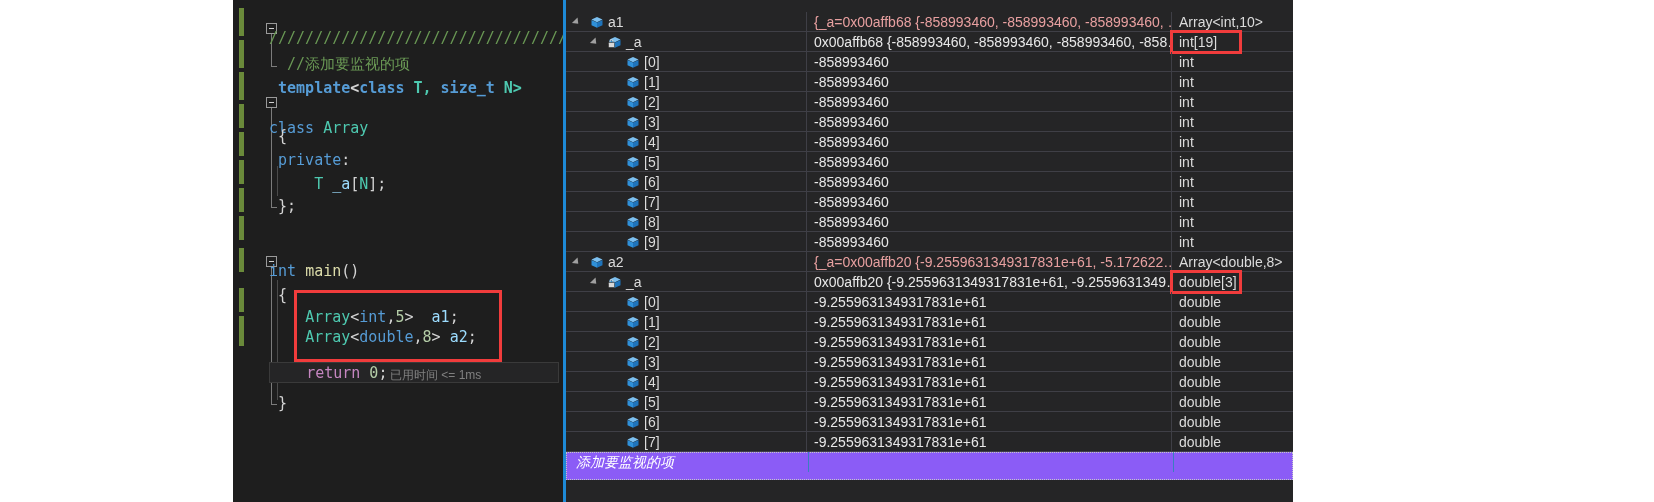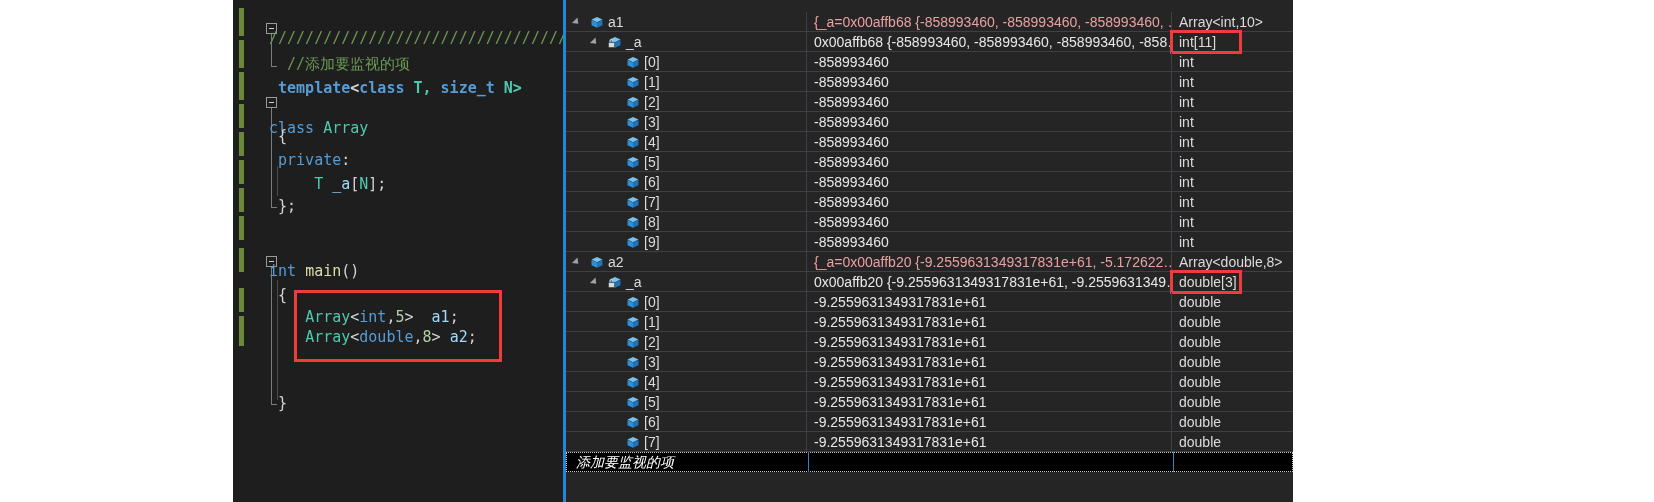--- a/index.html
+++ b/index.html
@@ -80,22 +80,22 @@
   .celltxt { position: absolute; top: 0; height: 20px; line-height: 20px; white-space: nowrap; }
   .val-ref { color: #e8a0a0; }
   .val-def { color: #e8e8e8; }
 
   .exp { position: absolute; top: 6px; width: 0; height: 0;
          border-left: 5px solid #a0a0a0; border-top: 4px solid transparent; border-bottom: 4px solid transparent;
          transform: rotate(45deg); }
   .cube { position: absolute; top: 4px; width: 13px; height: 12px; }
 
   .addrow {
-    position: absolute; left: 0; width: 727px; height: 20px;
-    background: #000000; color: #ffffff; font-style: italic;
+    position: absolute; left: 0; width: 727px; height: 28px;
+    background: #8b5cf6; color: #ffffff; font-style: italic;
     outline: 1px dotted #c8c8c8; outline-offset: -1px;
   }
   .addrow .seg { position: absolute; top: 0; height: 20px; line-height: 20px; }
   .addsep { position: absolute; top: 0; width: 1px; height: 20px; background: #3a7fbf; }
 </style>
 </head>
 <body>
 
 <div id="root">
 
@@ -139,20 +139,24 @@
         <div class="codeline" style="top: 150px;"><span class="pun"> </span><span class="kw">private</span><span class="pun">:</span></div>
         <div class="codeline" style="top: 174px;"><span class="pun">     </span><span class="typ">T</span><span class="pun"> </span><span class="var">_a</span><span class="pun">[</span><span class="typ">N</span><span class="pun">];</span></div>
         <div class="codeline" style="top: 196px;"><span class="pun"> };</span></div>
         <div class="codeline" style="top: 261px;"><span class="kw">int</span><span class="pun"> </span><span class="fn">main</span><span class="pun">()</span></div>
         <div class="codeline" style="top: 285px;"><span class="pun"> {</span></div>
         <div class="codeline" style="top: 307px;"><span class="pun">    </span><span class="typ">Array</span><span class="pun">&lt;</span><span class="kw">int</span><span class="pun">,</span><span class="num">5</span><span class="pun">&gt;  </span><span class="var">a1</span><span class="pun">;</span></div>
         <div class="codeline" style="top: 327px;"><span class="pun">    </span><span class="typ">Array</span><span class="pun">&lt;</span><span class="kw">double</span><span class="pun">,</span><span class="num">8</span><span class="pun">&gt; </span><span class="var">a2</span><span class="pun">;</span></div>
         <div class="codeline" style="top: 393px;"><span class="pun"> }</span></div>
       </div>
 
+    <div class="curline" id="curline" style="top: 362px; width: 290px;">
+      <span class="codeline" id="curline-code" style="left:0;top:0"><span class="pun">    </span><span class="kwp">return</span><span class="pun"> </span><span class="num">0</span><span class="pun">;</span></span>
+      <span class="elapsed" id="elapsed" style="position:absolute;left:120px;top:4px">已用时间 &lt;= 1ms</span>
+    </div>
 
     <div id="editor-boxes">
         <div class="redbox" style="left: 61px; top: 290px; width: 208px; height: 72px; border-color: rgb(241, 60, 60);"></div>
       </div>
   </div>
 
   <div id="watch">
     <div id="watch-rows">
         <div class="wrow" style="top: 12px;">
           <div class="c-name">
@@ -180,21 +184,21 @@
                 <path d="M12.5 3.9 L7 6.5 L7 11.8 L12.5 9.2 Z" fill="#1f74bb"></path>
                 <path d="M2 6.6 V5.2 a1.5 1.5 0 0 1 3 0 V6.6" fill="none" stroke="#d8d8d8" stroke-width="1"></path>
                 <rect x="0.5" y="6.5" width="6" height="5" rx="0.8" fill="#d8d8d8" stroke="#2b2b2b" stroke-width="0.6"></rect>
               </svg></span>
             <span class="celltxt" style="left: 60px;">_a</span>
           </div>
           <div class="c-val">
             <span class="celltxt val-def" style="left: 6px;">0x00affb68 {-858993460, -858993460, -858993460, -858…</span>
           </div>
           <div class="c-type">
-            <span class="celltxt" style="left: 6px;">int[11]</span>
+            <span class="celltxt" style="left: 6px;">int[19]</span>
           </div>
         </div>
         <div class="redbox" style="left: 604px; top: 30px; width: 72px; height: 24px; border-color: rgb(241, 60, 60);"></div>
         <div class="wrow" style="top: 52px;">
           <div class="c-name">
             <span class="cube" style="left: 60px;"><svg viewBox="0 0 14 13" width="14" height="13">
                 <path d="M7 1 L12.5 3.6 L7 6.2 L1.5 3.6 Z" fill="#7cc0f0"></path>
                 <path d="M1.5 3.9 L7 6.5 L7 11.8 L1.5 9.2 Z" fill="#2f90d8"></path>
                 <path d="M12.5 3.9 L7 6.5 L7 11.8 L12.5 9.2 Z" fill="#1f74bb"></path>
               </svg></span>

